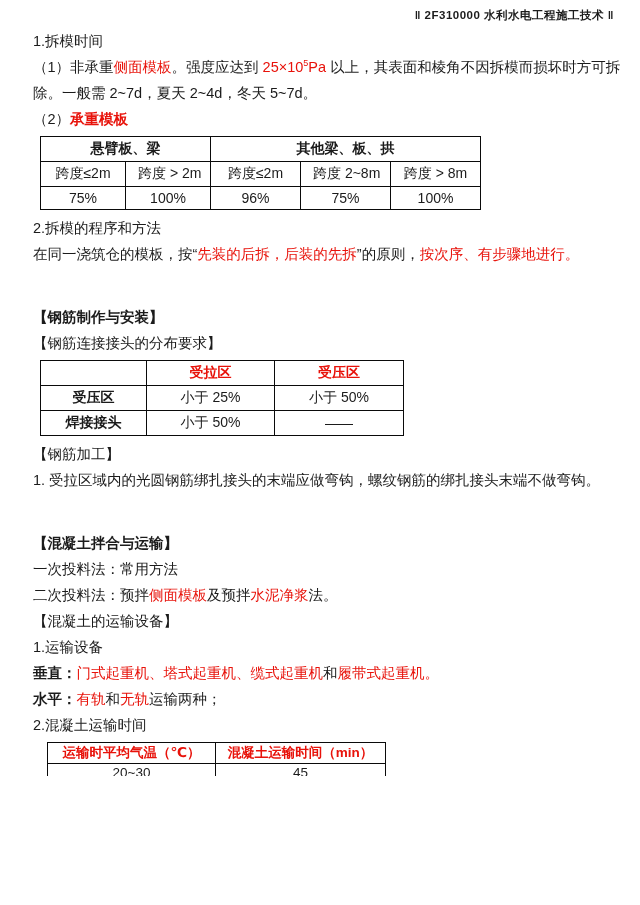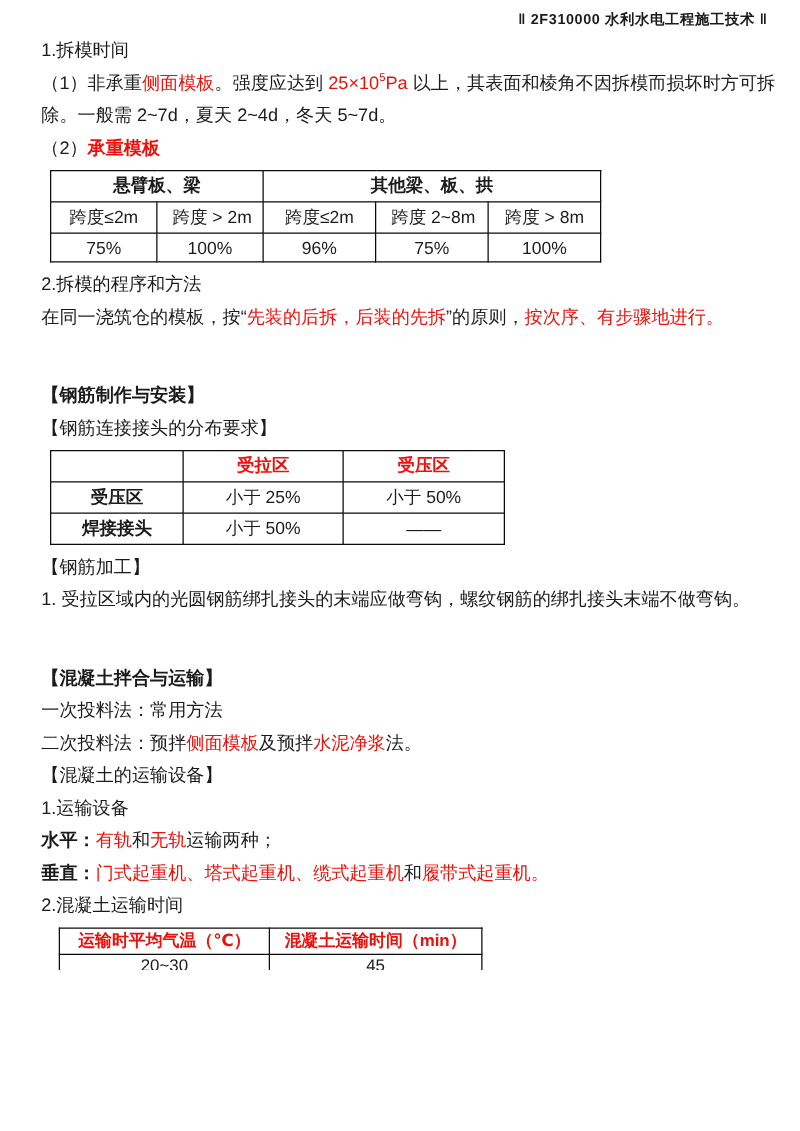--- a/index.html
+++ b/index.html
@@ -99,22 +99,22 @@
     </table>
 
   <p class="line">【钢筋加工】</p>
   <p class="line"><span>1. 受拉区域内的光圆钢筋绑扎接头的末端应做弯钩，螺纹钢筋的绑扎接头末端不做弯钩。</span></p>
 
   <p class="line b gap-lg">【混凝土拌合与运输】</p>
   <p class="line"><span>一次投料法：常用方法</span></p>
   <p class="line"><span>二次投料法：预拌</span><span class="red">侧面模板</span><span>及预拌</span><span class="red">水泥净浆</span><span>法。</span></p>
   <p class="line">【混凝土的运输设备】</p>
   <p class="line"><span>1.运输设备</span></p>
+  <p class="line"><span class="b">垂直：</span><span class="red">门式起重机、塔式起重机、缆式起重机</span><span>和</span><span class="red">履带式起重机。</span></p>
   <p class="line"><span class="b">水平：</span><span class="red">有轨</span><span>和</span><span class="red">无轨</span><span>运输两种；</span></p>
-  <p class="line"><span class="b">垂直：</span><span class="red">门式起重机、塔式起重机、缆式起重机</span><span>和</span><span class="red">履带式起重机。</span></p>
   <p class="line"><span>2.混凝土运输时间</span></p>
 
   <table class="tbl tbl-t3">
       <colgroup>
         <col style="width: 168px;">
         <col style="width: 170px;">
       </colgroup>
       <tbody>
         <tr>
           <td class="red b">运输时平均气温（℃）</td>

